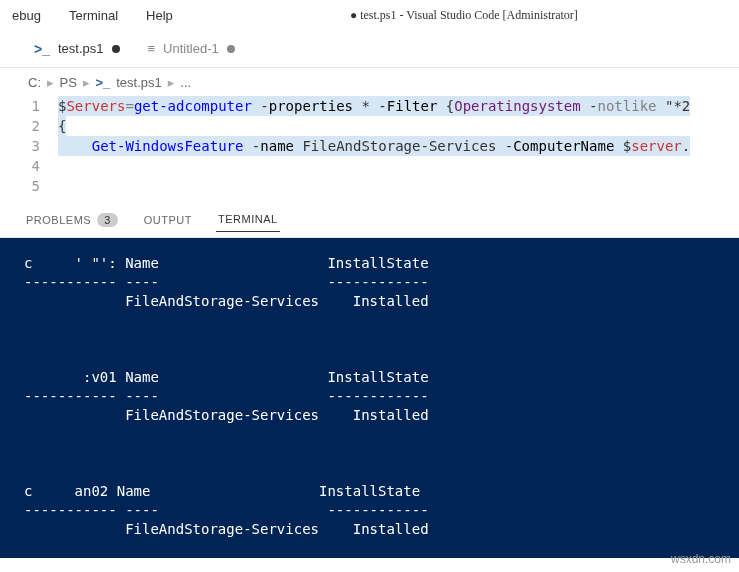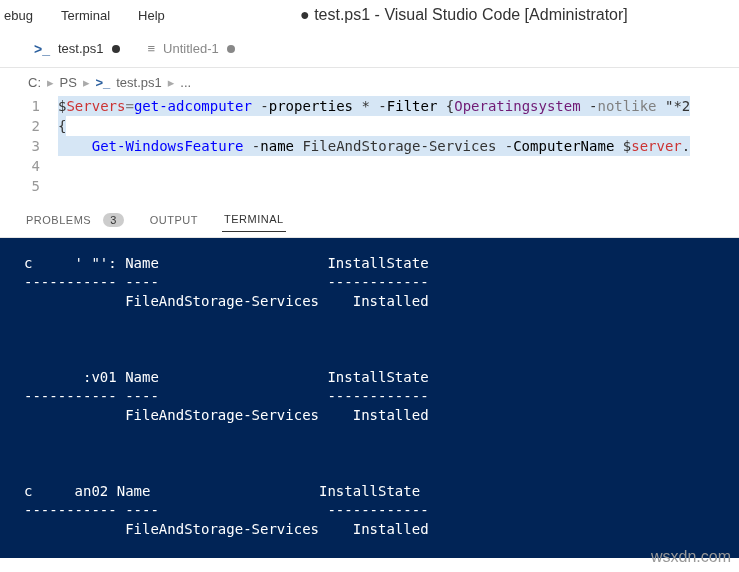--- a/index.html
+++ b/index.html
@@ -1,20 +1,20 @@
 <!DOCTYPE html>
 <html><head>
   <meta charset="utf-8">
   <style>
     * { margin: 0; padding: 0; box-sizing: border-box; }
     body { font-family: "Segoe UI", sans-serif; font-size: 13px; background: #fff; width: 739px; height: 572px; overflow: hidden; }
     
-    .titlebar { height: 30px; display: flex; align-items: center; padding: 0 0; gap: 20px; color: #333; }
+    .titlebar { height: 30px; display: flex; align-items: center; padding: 0 8px; gap: 20px; color: #333; }
     .titlebar .menu-item { padding: 4px 4px; cursor: pointer; }
-    .titlebar .window-title { flex: 1; text-align: center; font-size: 16px; color: #333; }
+    .titlebar .window-title { flex: 1; text-align: center; font-size: 12px; color: #333; font-family: Liberation Serif, serif; }
     
     .tabs { height: 38px; display: flex; align-items: center; border-bottom: 1px solid #e5e5e5; padding-left: 20px; }
     .tab { display: flex; align-items: center; gap: 8px; padding: 8px 14px; font-size: 13px; cursor: pointer; }
     .tab.active { color: #333; }
     .tab.inactive { color: #888; }
     .tab .ps-icon { color: #2b5f9e; font-weight: bold; font-size: 14px; }
     .tab .dot { width: 8px; height: 8px; border-radius: 50%; background: #333; }
     .tab.inactive .dot { background: #888; }
     .tab .file-icon { color: #888; font-size: 13px; }
     
@@ -32,27 +32,27 @@
     .kw-blue { color: #0000ff; }
     .kw-teal { color: #701a75; }
     .var-red { color: #cc3333; }
     .var-dark { color: #333; }
     .param { color: #000000; }
     .txt { color: #333; }
     .op { color: #808080; }
     .dash { color: #333; }
     
     .panel-tabs { height: 36px; display: flex; align-items: center; padding-left: 24px; gap: 22px; border-bottom: 1px solid #e5e5e5; margin-top: 6px; }
-    .panel-tab { font-size: 11px; letter-spacing: 0.5px; color: #666; padding: 6px 2px; cursor: pointer; display: flex; align-items: center; gap: 12px; }
+    .panel-tab { font-size: 11px; letter-spacing: 0.5px; color: #666; padding: 6px 2px; cursor: pointer; display: flex; align-items: center; gap: 6px; }
     .panel-tab.active { color: #333; border-bottom: 1px solid #333; }
     .badge { background: #ccc; color: #333; border-radius: 10px; padding: 1px 7px; font-size: 11px; }
     
     .terminal { background: #012456; color: #fff; font-family: Consolas, monospace; font-size: 14px; padding: 16px 24px 10px 24px; height: 320px; line-height: 19px; white-space: pre; }
     
-    .watermark { position: absolute; bottom: 6px; right: 8px; font-size: 16px; color: #999; font-family: sans-serif; text-align: center; }
+    .watermark { position: absolute; bottom: 6px; right: 8px; font-size: 12px; color: #999; font-family: sans-serif; text-align: center; }
   </style>
 </head>
 <body>
 
 <div class="titlebar">
   <span class="menu-item">ebug</span>
   <span class="menu-item">Terminal</span>
   <span class="menu-item">Help</span>
   <span class="window-title">● test.ps1 - Visual Studio Code [Administrator]</span>
 </div>

